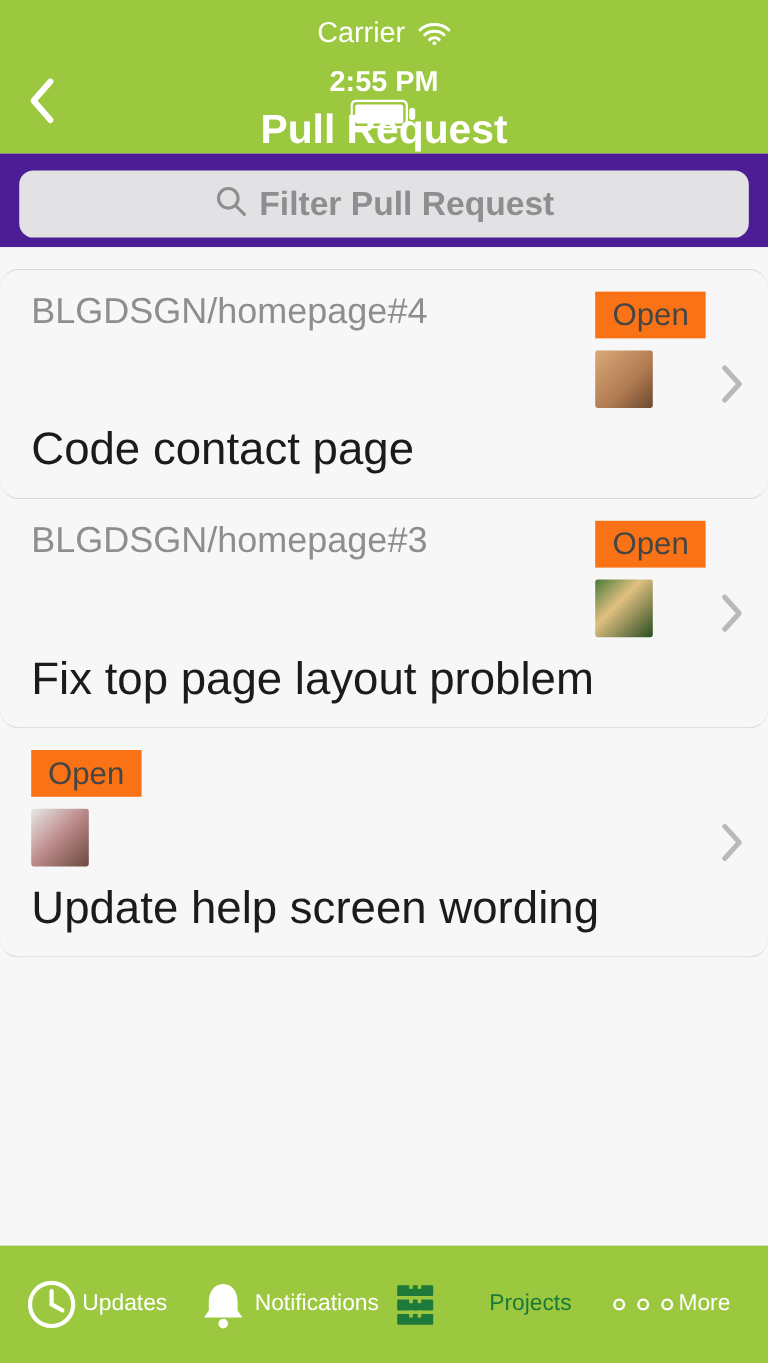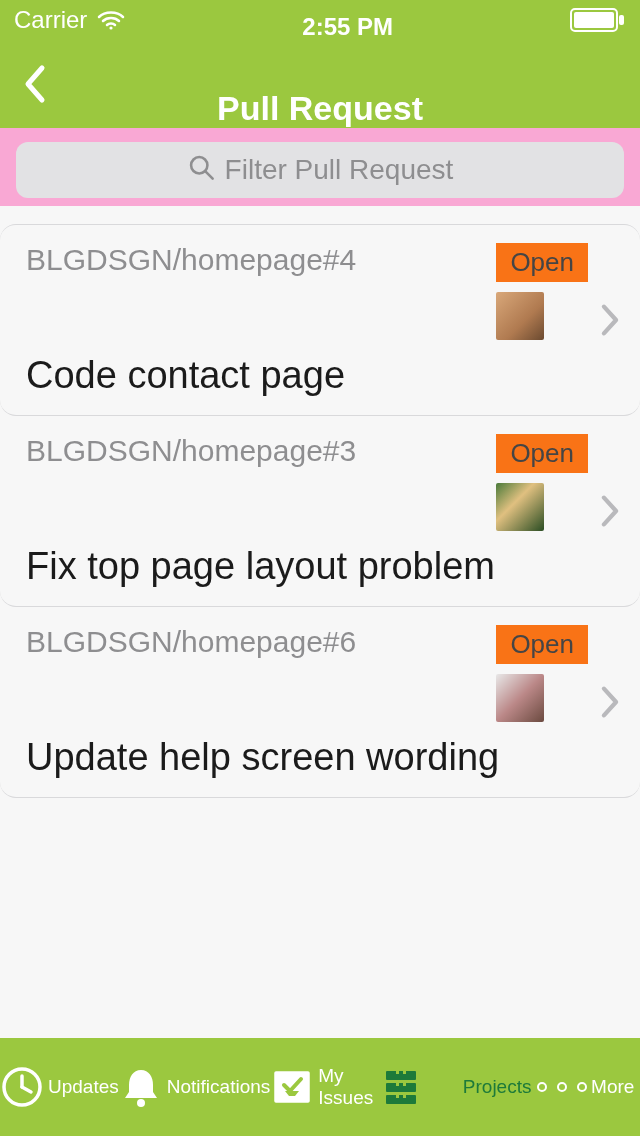--- a/index.html
+++ b/index.html
@@ -1,30 +1,30 @@
 <!DOCTYPE html>
 <html><head>
 <meta charset="utf-8">
 <style>
   * { box-sizing: border-box; margin: 0; padding: 0; }
   html, body { width: 640px; height: 1136px; overflow: hidden; font-family: -apple-system, "Helvetica Neue", Arial, sans-serif; }
   body { background: #f7f7f7; display: flex; flex-direction: column; }
 
   .header { background: #9bc83f; color: #fff; }
-  .statusbar { display: flex; align-items: center; justify-content: space-between; padding: 14px 14px; height: 40px; font-size: 24px; font-weight: 500; }
+  .statusbar { display: flex; align-items: center; justify-content: space-between; padding: 14px 14px; height: 40px; font-size: 24px; font-weight: 500; flex-direction: column; }
   .sb-left { display: flex; align-items: center; gap: 10px; }
   .sb-time { font-weight: 600; margin-top: 13px; }
 
   .wifi-icon svg, .battery-icon svg { display: block; }
 
   .navbar { position: relative; height: 88px; display: flex; align-items: flex-end; justify-content: center; }
   .back-btn { position: absolute; left: 12px; top: 50%; transform: translateY(-50%); width: 44px; height: 44px; display:flex; align-items:center; justify-content:center; }
   .nav-title { font-size: 34px; font-weight: 700; color: #fff; }
 
-  .searchbar-wrap { padding: 14px 16px 8px; background: #f9a8d4; }
+  .searchbar-wrap { padding: 14px 16px 8px; background: #4c1d95; font-weight: bold; }
   .searchbar { background: #e2e2e4; border-radius: 12px; height: 56px; display:flex; align-items:center; justify-content:center; gap:10px; color: #8e8e90; font-size: 28px; }
   .searchbar svg { width: 28px; height: 28px; }
 
   .list { flex: 1; background: #f7f7f7; }
   .row { background: #f7f7f7; border-bottom: 1px solid #d9d9db; padding: 18px 18px 18px 26px; display:flex; align-items:center;border-radius:16px; }
   .row:first-child { border-top: 1px solid #d9d9db; margin-top: 18px; }
   .row-main { flex: 1; }
   .row-top { display:flex; align-items:flex-start; gap: 20px; }
   .ref { color: #8e8e90; font-size: 30px; font-weight: 400; flex:1; }
   .badge { background: #f97316; color: #454545; font-size: 26px; padding: 4px 14px; }
@@ -126,21 +126,20 @@
     <div class="chevron">
       <svg viewBox="0 0 16 28" fill="none" stroke="#b9b9bc" stroke-width="3.5" stroke-linecap="round" stroke-linejoin="round">
           <polyline points="3,3 13,14 3,25"></polyline>
         </svg>
     </div>
   </div>
 
   <div class="row">
     <div class="row-main">
       <div class="row-top">
-        <div class="ref">BLGDSGN/homepage#6</div>
         <div>
           <div class="badge">Open</div>
           <div class="avatar av-3"></div>
         </div>
       </div>
       <div class="title">Update help screen wording</div>
     </div>
     <div class="chevron">
       <svg viewBox="0 0 16 28" fill="none" stroke="#b9b9bc" stroke-width="3.5" stroke-linecap="round" stroke-linejoin="round">
           <polyline points="3,3 13,14 3,25"></polyline>
@@ -162,31 +161,20 @@
   </div>
   <div class="tab">
     <div class="tab-icon">
       <svg viewBox="0 0 44 44" fill="#fff">
         <path d="M22 5 C14 5 10 12 10 20 L10 27 L6 33 L38 33 L34 27 L34 20 C34 12 30 5 22 5 Z"></path>
         <circle cx="22" cy="38" r="4"></circle>
       </svg>
     </div>
     <span>Notifications</span>
   </div>
-  <div class="tab">
-    <div class="tab-icon">
-      <svg viewBox="0 0 44 44" fill="none" stroke="#fff" stroke-width="3.5" stroke-linejoin="round" stroke-linecap="round">
-        <path d="M6 8 L38 8 L38 36 L6 36 Z" fill="#fff" stroke="none"></path>
-        <path d="M6 8 L38 8 L38 36 L6 36 Z"></path>
-        <polyline points="14,20 20,26 31,14" stroke="#9bc83f" stroke-width="4"></polyline>
-        <path d="M6 26 L15 26 L19 31 L25 31 L29 26 L38 26" fill="#9bc83f" stroke="none"></path>
-      </svg>
-    </div>
-    <span>My Issues</span>
-  </div>
   <div class="tab active">
     <div class="tab-icon">
       <svg viewBox="0 0 44 44" fill="#1d7a3a">
         <rect x="7" y="6" width="30" height="9" rx="1"></rect>
         <rect x="7" y="18" width="30" height="9" rx="1"></rect>
         <rect x="7" y="30" width="30" height="9" rx="1"></rect>
         <rect x="17" y="3" width="3" height="6" fill="#9bc83f"></rect>
         <rect x="24" y="3" width="3" height="6" fill="#9bc83f"></rect>
         <rect x="17" y="15" width="3" height="6" fill="#9bc83f"></rect>
         <rect x="24" y="15" width="3" height="6" fill="#9bc83f"></rect>

